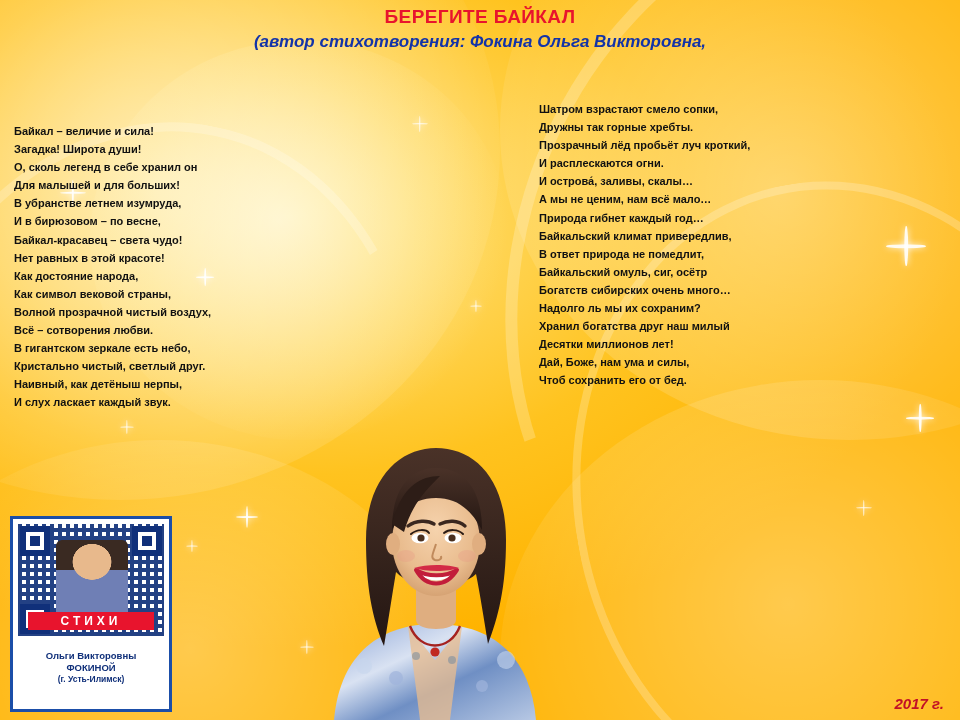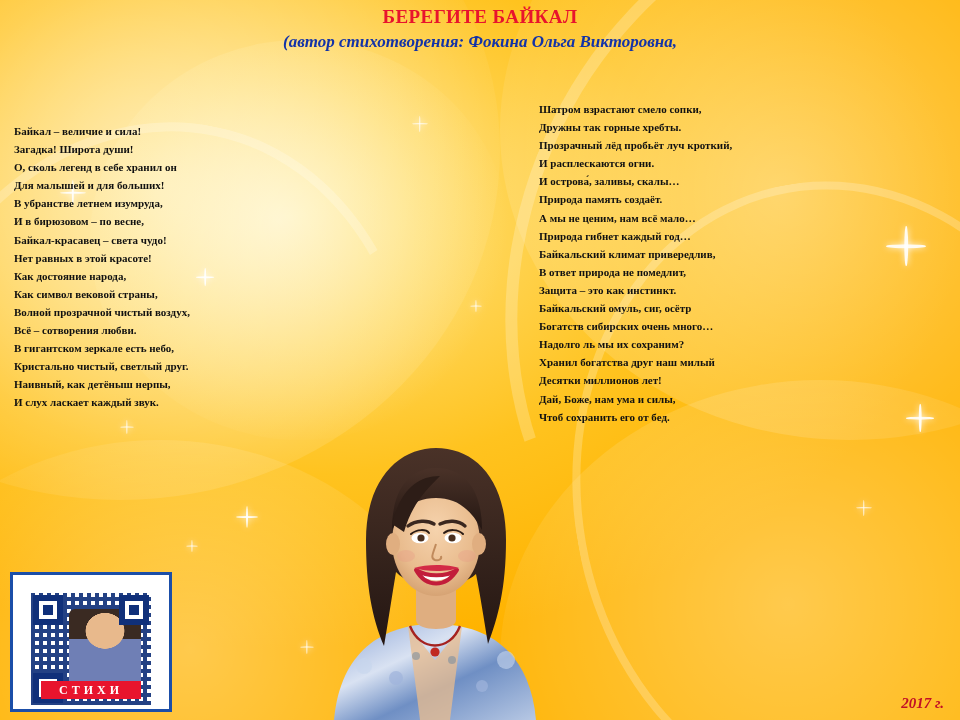--- a/index.html
+++ b/index.html
@@ -11,21 +11,20 @@
     height: 720px;
     overflow: hidden;
     font-family: "Liberation Sans", sans-serif;
   }
   .poster {
     position: relative;
     width: 960px;
     height: 720px;
     overflow: hidden;
     background: radial-gradient(ellipse 70% 60% at 30% 30%, #ffe680 0%, #ffd24d 35%, #ffc31f 60%, #ffb300 100%);
-    font-family: Liberation Serif, serif;
   }
   
   .swirl {
     position: absolute;
     border-radius: 50%;
     pointer-events: none;
   }
   .swirl.s1 {
     left: -260px; top: -200px;
     width: 760px; height: 700px;
@@ -126,26 +125,26 @@
     font-style: italic;
     z-index: 6;
   }
 
   
   .qr-card {
     position: absolute;
     left: 10px;
     bottom: 8px;
     width: 162px;
-    height: 140px;
+    height: 196px;
     background: #ffffff;
     border: 3px solid #1b4ea8;
     box-sizing: border-box;
     z-index: 7;
-    padding: 18px;
+    padding: 5px;
   }
   .qr-area {
     position: relative;
     width: 100%;
     height: 112px;
     background: #ffffff;
     overflow: hidden;
   }
   .qr-dots {
     position: absolute;
@@ -271,26 +270,24 @@
     <span class="line">Наивный, как детёныш нерпы,</span>
     <span class="line">И слух ласкает каждый звук.</span>
   </div>
 
   <div class="col right">
     <span class="line">Шатром взрастают  смело сопки,</span>
     <span class="line">Дружны так горные хребты.</span>
     <span class="line">Прозрачный  лёд пробьёт луч кроткий,</span>
     <span class="line">И расплескаются  огни.</span>
     <span class="line">И острова́, заливы, скалы…</span>
-    <span class="line">Природа  память создаёт.</span>
     <span class="line">А мы не ценим, нам всё мало…</span>
     <span class="line">Природа  гибнет каждый год…</span>
     <span class="line">Байкальский  климат привередлив,</span>
     <span class="line">В ответ природа  не помедлит,</span>
-    <span class="line">Защита – это как инстинкт.</span>
     <span class="line">Байкальский  омуль, сиг, осётр</span>
     <span class="line">Богатств  сибирских очень много…</span>
     <span class="line">Надолго ль мы их сохраним?</span>
     <span class="line">Хранил богатства  друг наш милый</span>
     <span class="line">Десятки миллионов лет!</span>
     <span class="line">Дай, Боже, нам  ума и силы,</span>
     <span class="line">Чтоб сохранить  его от бед.</span>
   </div>
 
   <svg class="portrait" viewBox="0 0 270 300">

